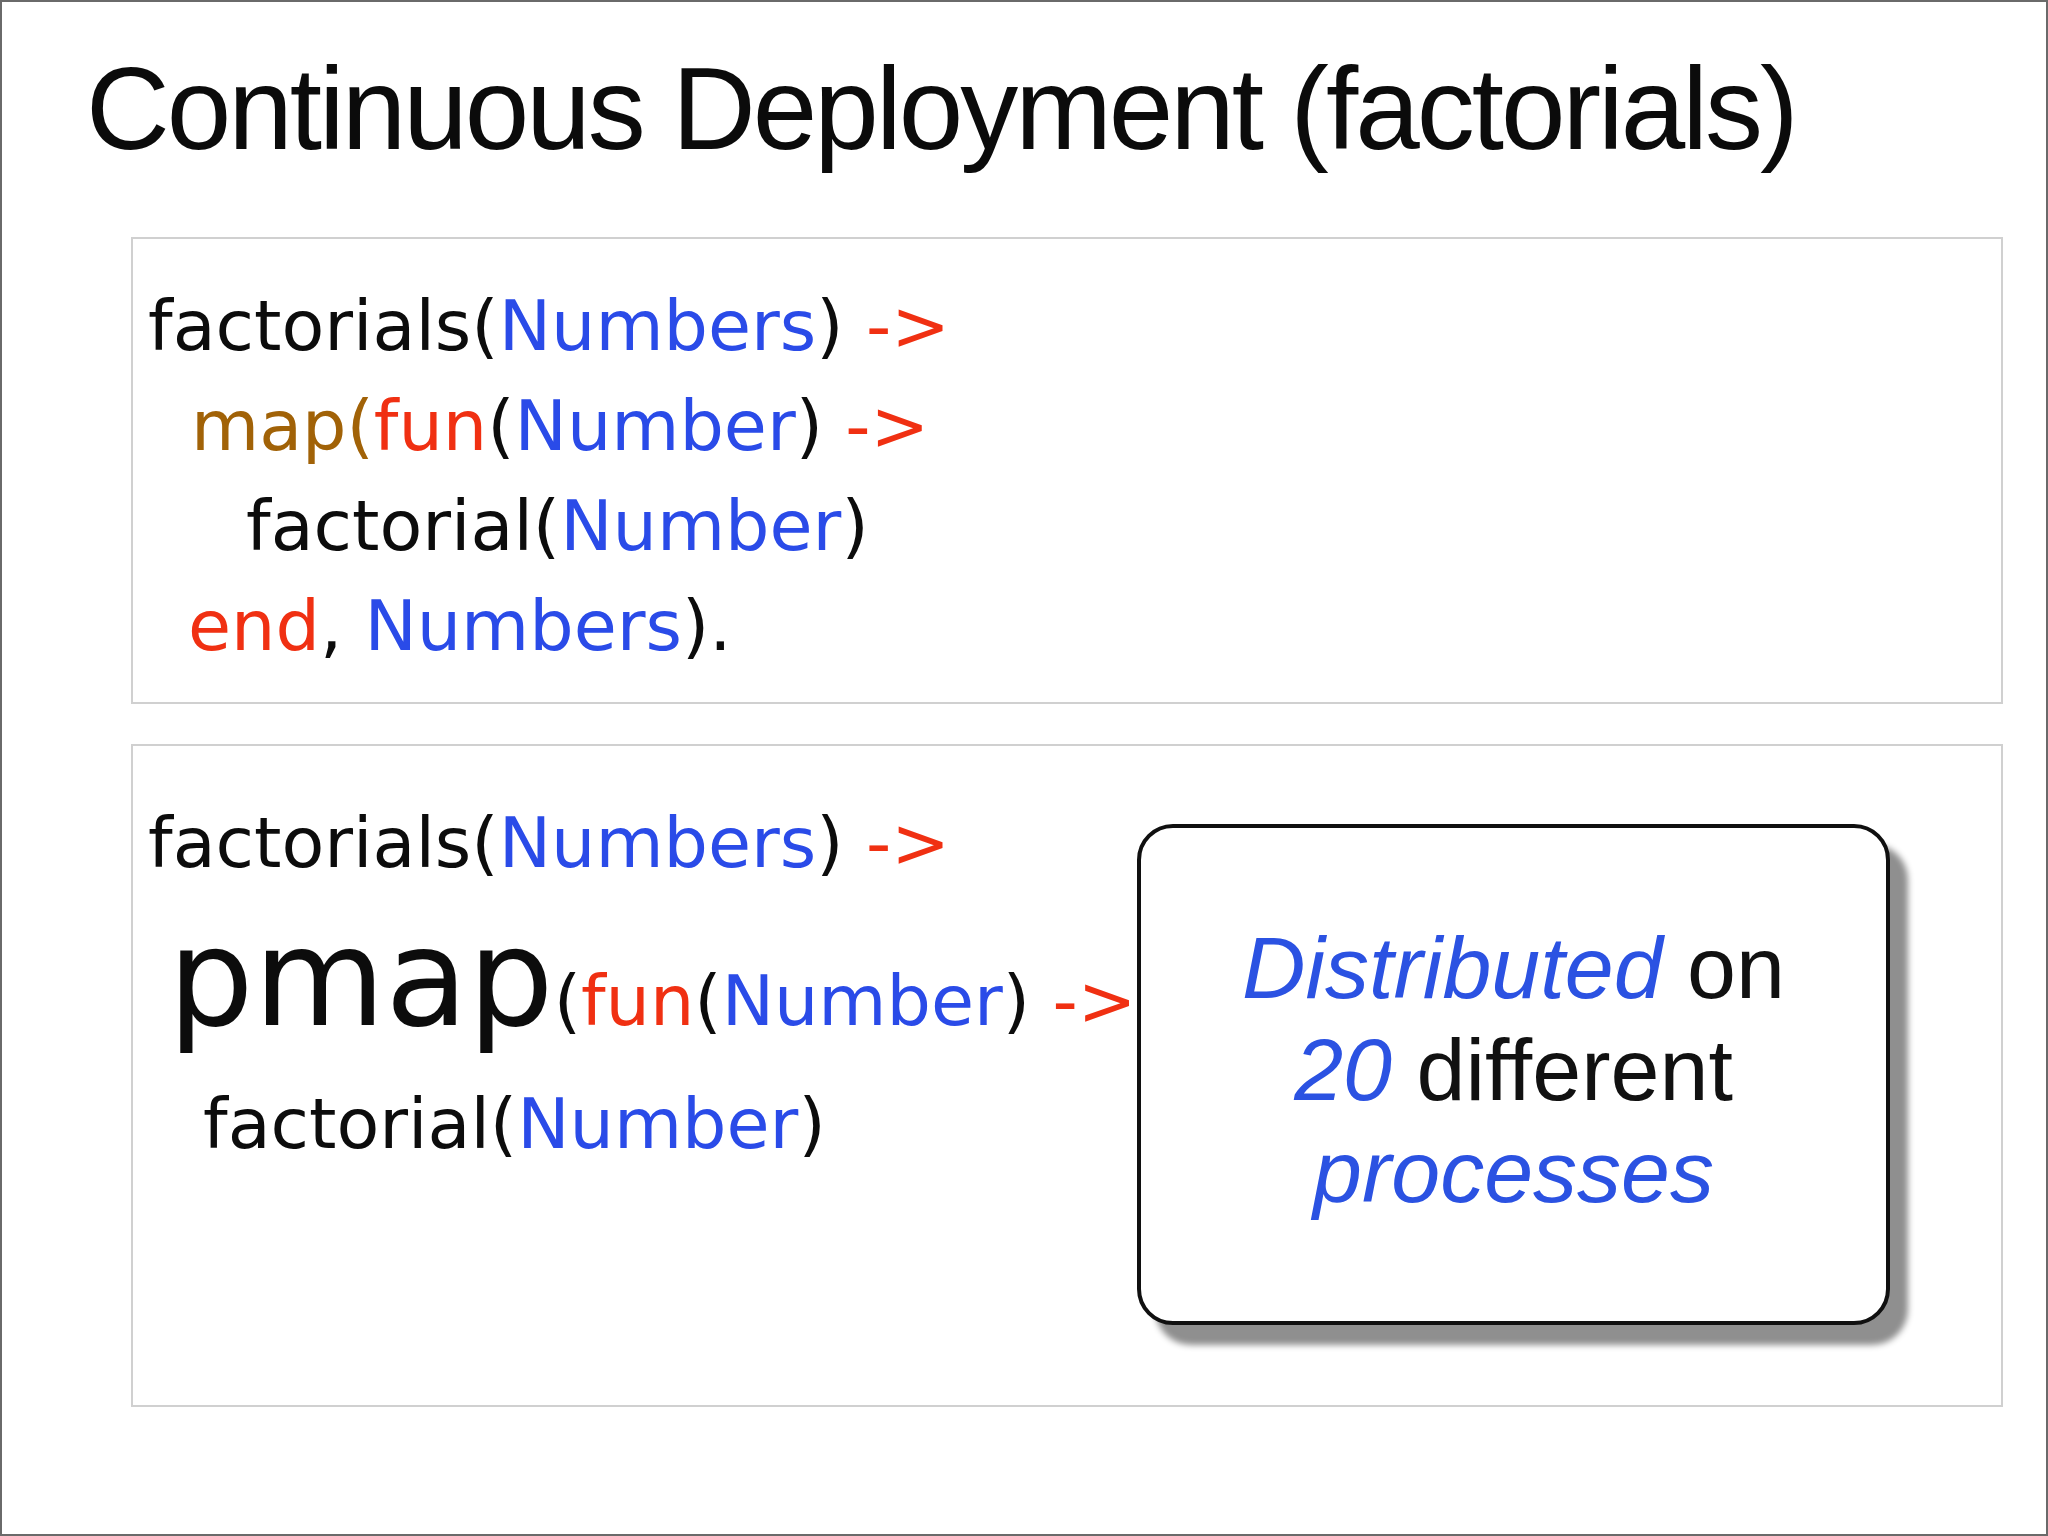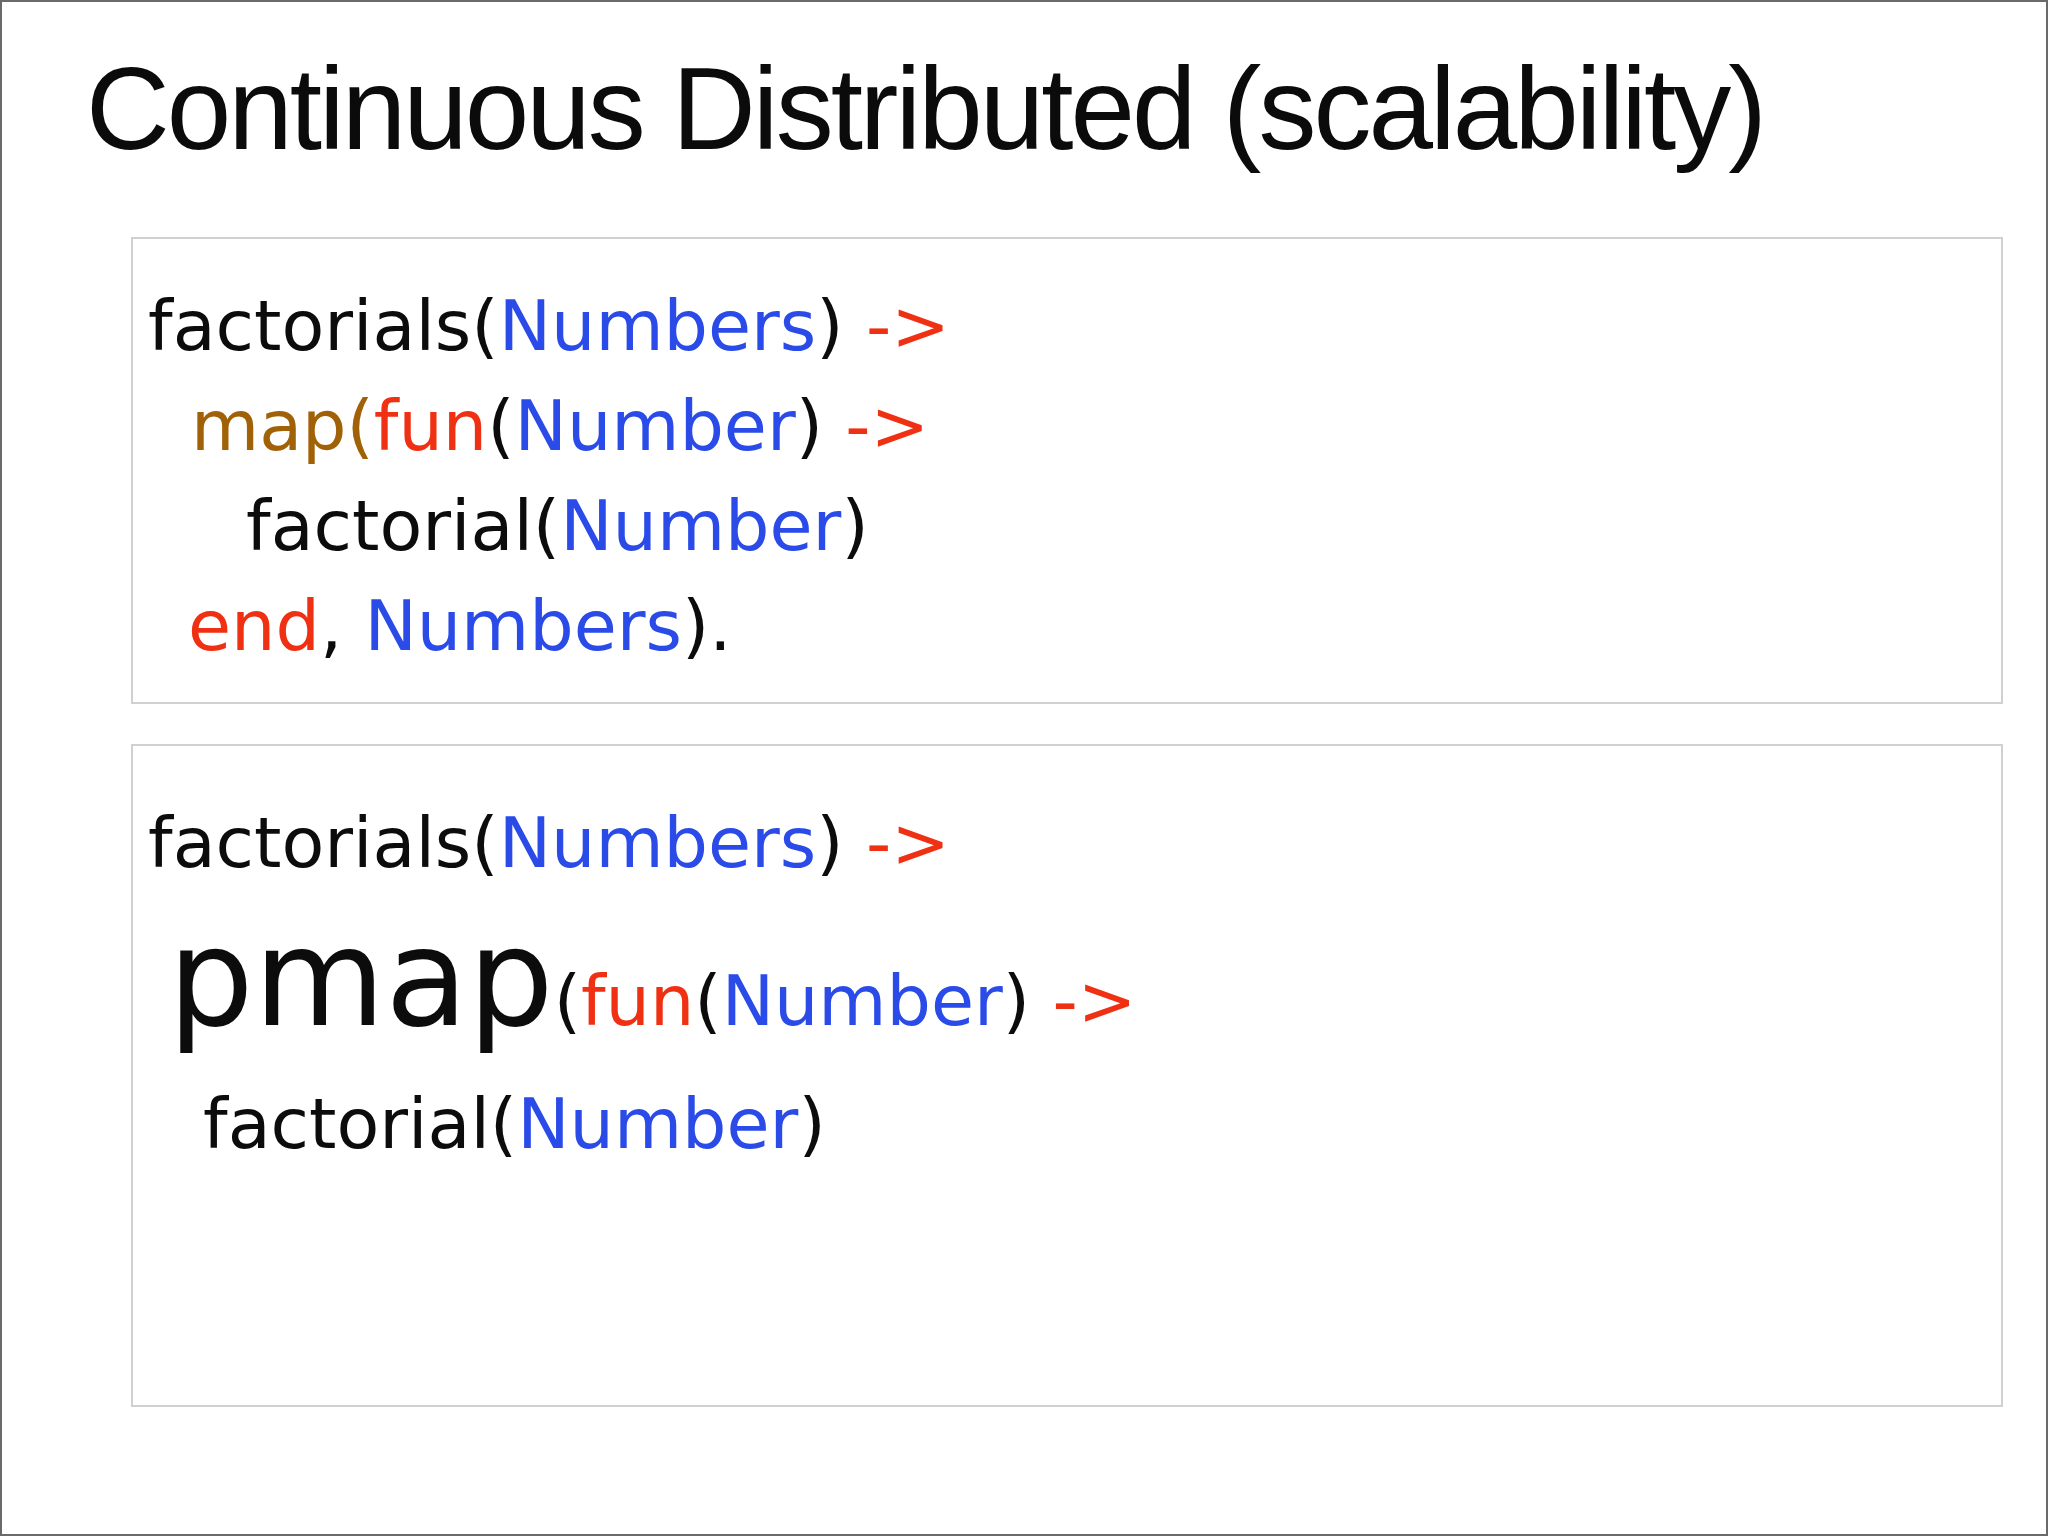--- a/index.html
+++ b/index.html
@@ -76,21 +76,21 @@
     line-height:102px;
     white-space:nowrap;
     color:#111111;
   }
 </style>
 </head>
 <body>
 
 <div class="page">
 
-  <h1 class="slide-title">Continuous Distributed (scalability)</h1>
+  <h1 class="slide-title">Continuous Deployment (factorials)</h1>
 
   <div class="code-box box1">
     <div class="code-line b1-l1">
       <span style="color: rgb(12, 12, 12);">factorials(</span><span style="color: rgb(42, 75, 232);">Numbers</span><span style="color: rgb(12, 12, 12);">) </span><span style="color: rgb(240, 48, 18);">-&gt;</span>
     </div>
     <div class="code-line b1-l2">
       <span style="color: #a16207; text-align: right;">map(</span><span style="color: rgb(240, 48, 18);">fun</span><span style="color: rgb(12, 12, 12);">(</span><span style="color: rgb(42, 75, 232);">Number</span><span style="color: rgb(12, 12, 12);">) </span><span style="color: rgb(240, 48, 18);">-&gt;</span>
     </div>
     <div class="code-line b1-l3">
       <span style="color: rgb(12, 12, 12);">factorial(</span><span style="color: rgb(42, 75, 232);">Number</span><span style="color: rgb(12, 12, 12);">)</span>
@@ -105,14 +105,25 @@
       <span style="color: rgb(12, 12, 12);">factorials(</span><span style="color: rgb(42, 75, 232);">Numbers</span><span style="color: rgb(12, 12, 12);">) </span><span style="color: rgb(240, 48, 18);">-&gt;</span>
     </div>
     <div class="code-line b2-l2">
       <span class="huge" style="color: rgb(12, 12, 12);">pmap</span><span style="color: rgb(12, 12, 12);">(</span><span style="color: rgb(240, 48, 18);">fun</span><span style="color: rgb(12, 12, 12);">(</span><span style="color: rgb(42, 75, 232);">Number</span><span style="color: rgb(12, 12, 12);">) </span><span style="color: rgb(240, 48, 18);">-&gt;</span>
     </div>
     <div class="code-line b2-l3">
       <span style="color: rgb(12, 12, 12);">factorial(</span><span style="color: rgb(42, 75, 232);">Number</span><span style="color: rgb(12, 12, 12);">)</span>
     </div>
   </div>
 
+  <div class="callout">
+    <div class="callout-line">
+      <span style="color: rgb(43, 82, 226); font-style: italic;">Distributed</span><span style="color: rgb(17, 17, 17);"> on</span>
+    </div>
+    <div class="callout-line">
+      <span style="color: rgb(43, 82, 226); font-style: italic;">20</span><span style="color: rgb(17, 17, 17);"> different</span>
+    </div>
+    <div class="callout-line">
+      <span style="color: rgb(43, 82, 226); font-style: italic;">processes</span>
+    </div>
+  </div>
 
 </div>
 
 </body></html>

